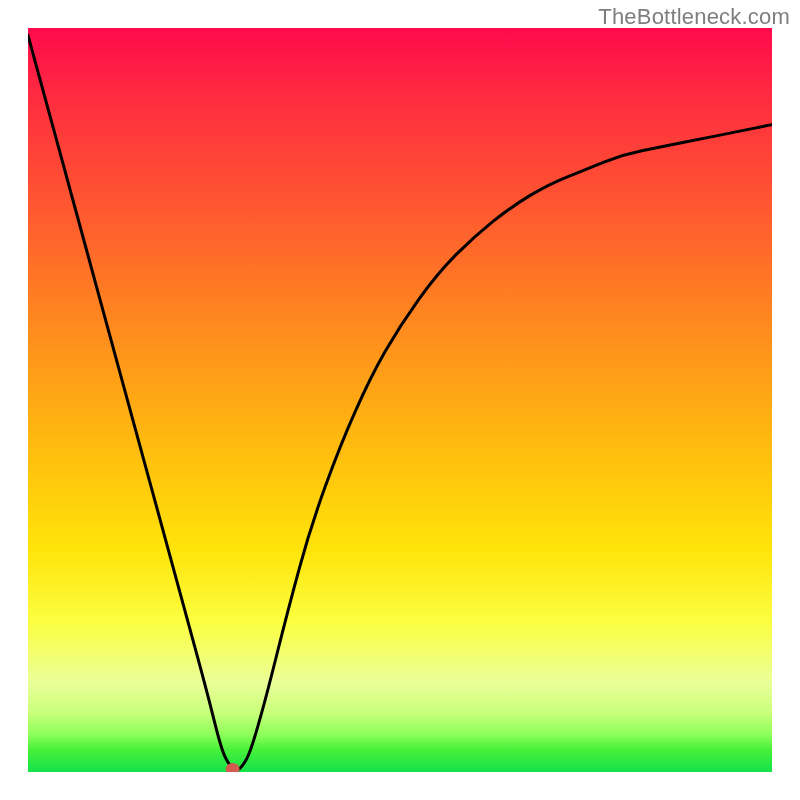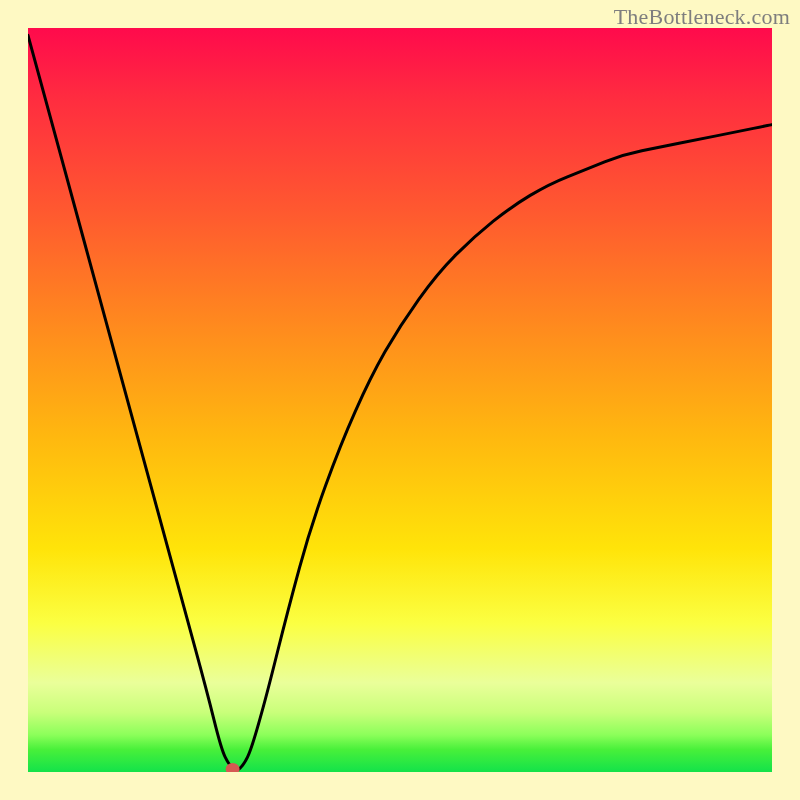--- a/index.html
+++ b/index.html
@@ -10,22 +10,21 @@
     background: #000;
     overflow: hidden;
     font-family: Arial, Helvetica, sans-serif;
   }
   .frame {
     position: absolute;
     top: 0;
     left: 0;
     width: 800px;
     height: 800px;
-    background: #fef9c3;
-    font-family: Liberation Serif, serif;
+    background: #ffffff;
   }
   .plot-area {
     position: absolute;
     top: 28px;
     left: 28px;
     width: 744px;
     height: 744px;
     
     background: linear-gradient(
       to bottom,

